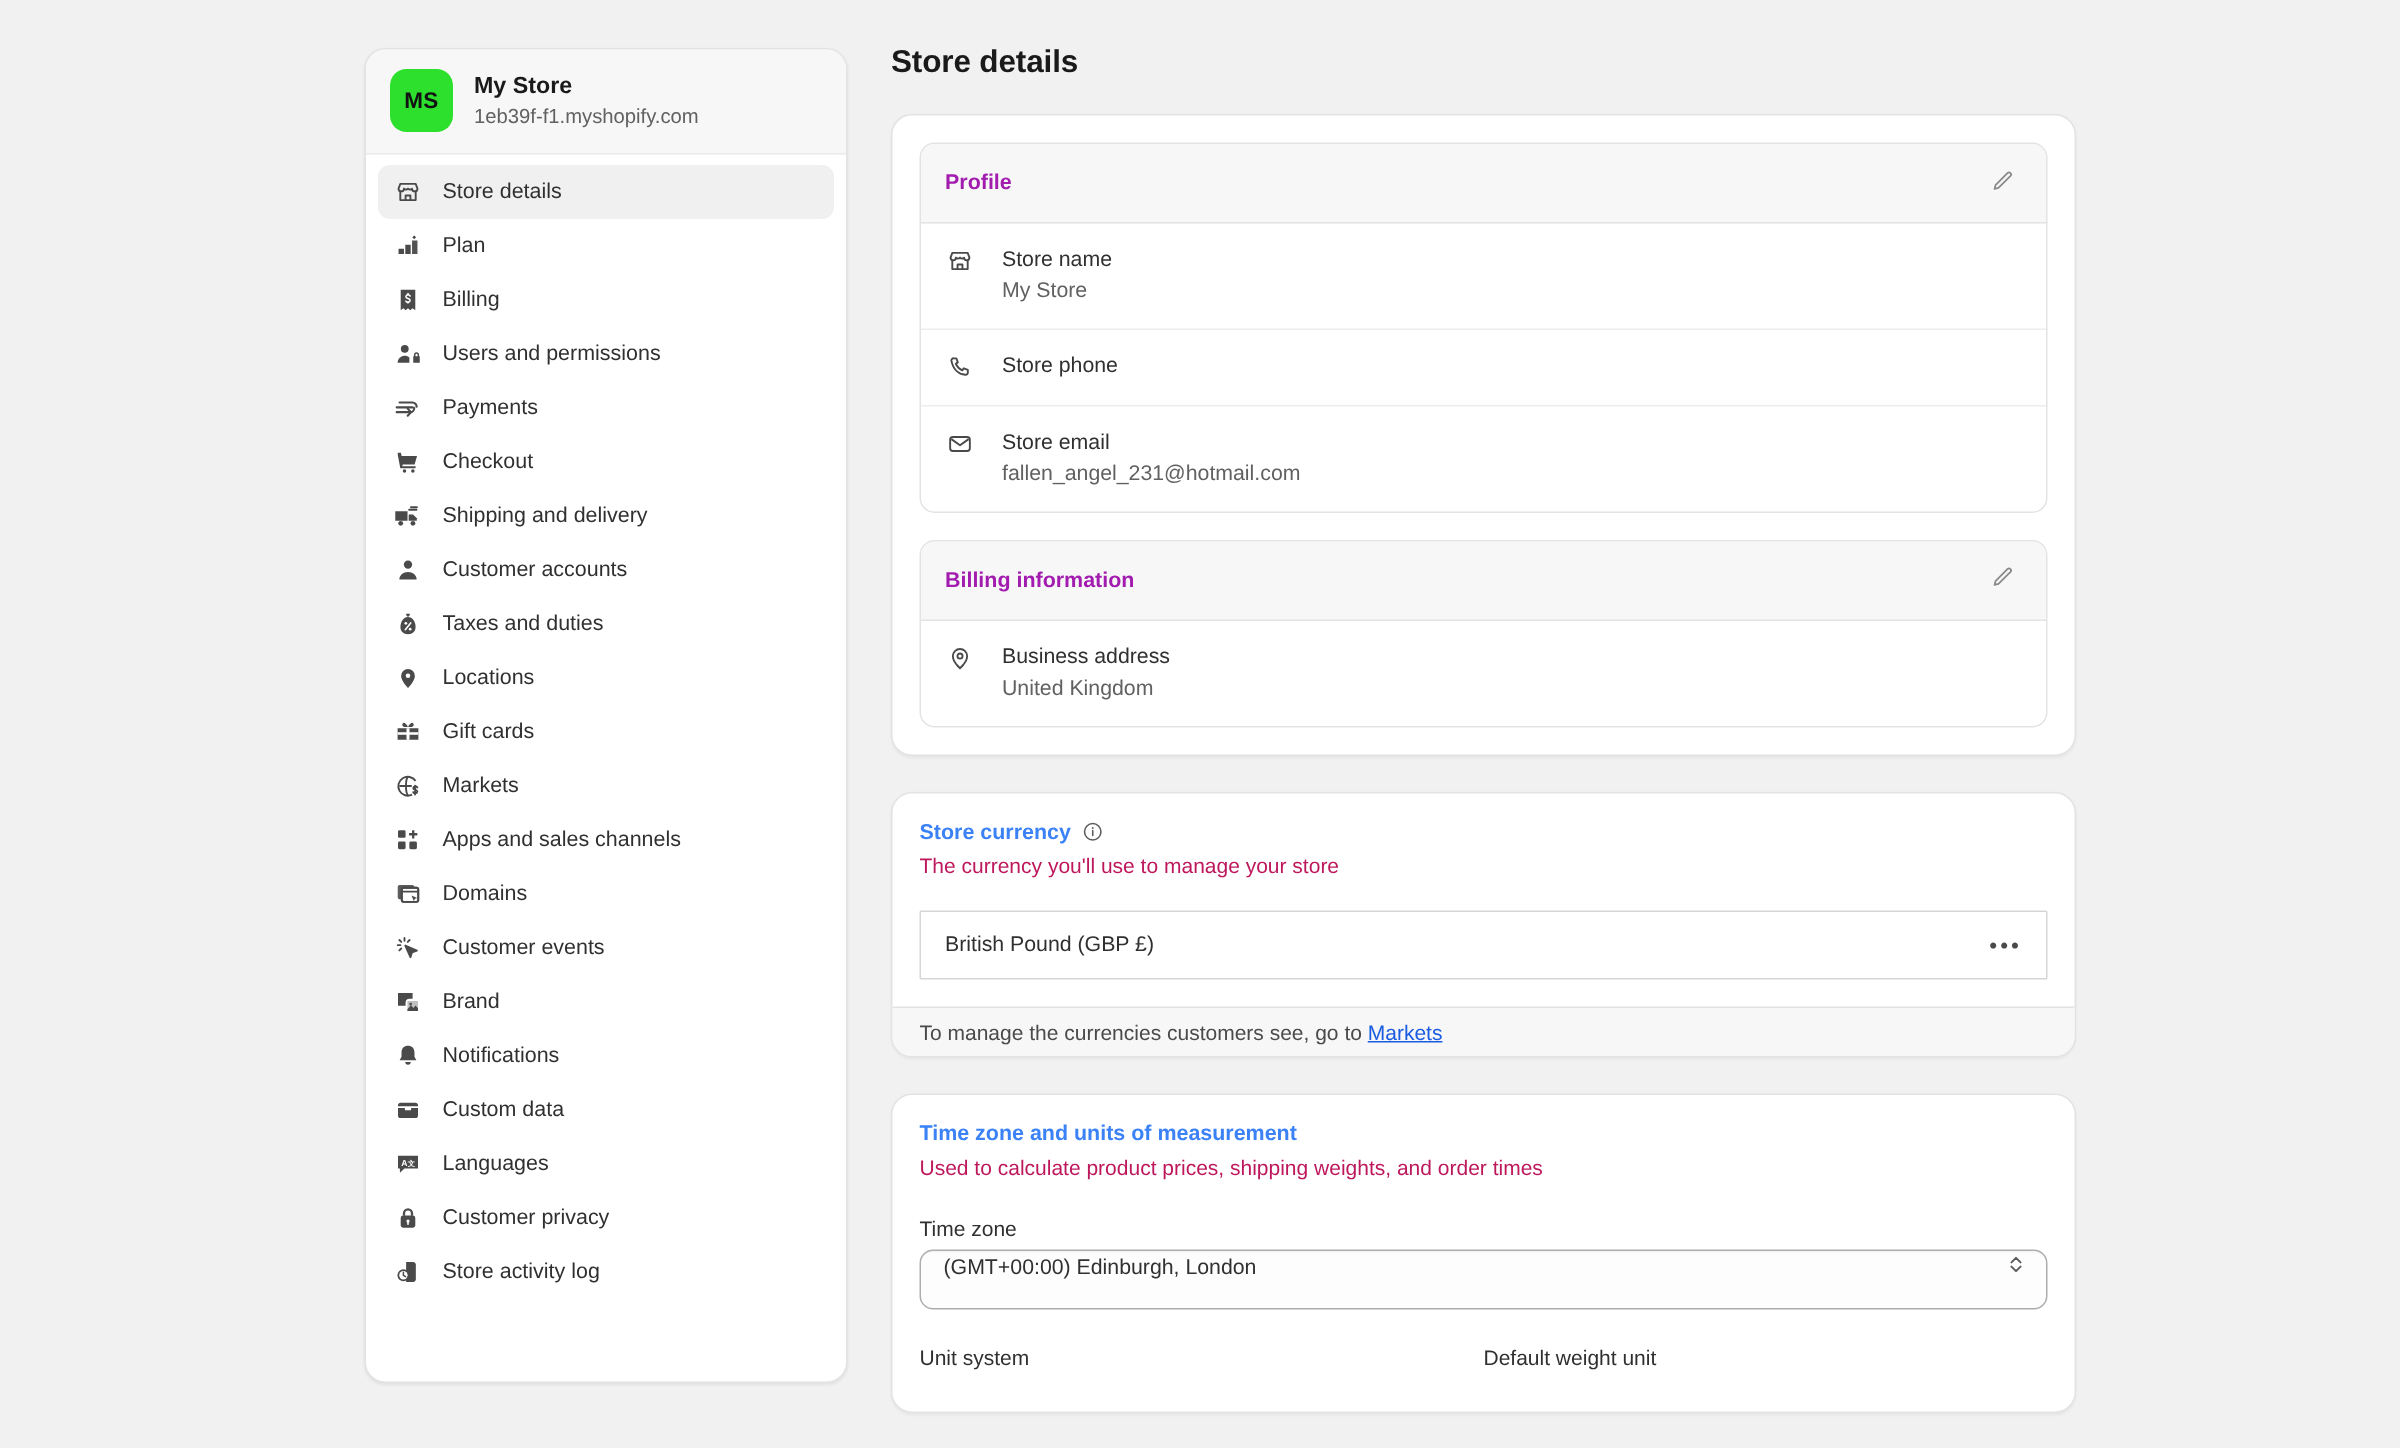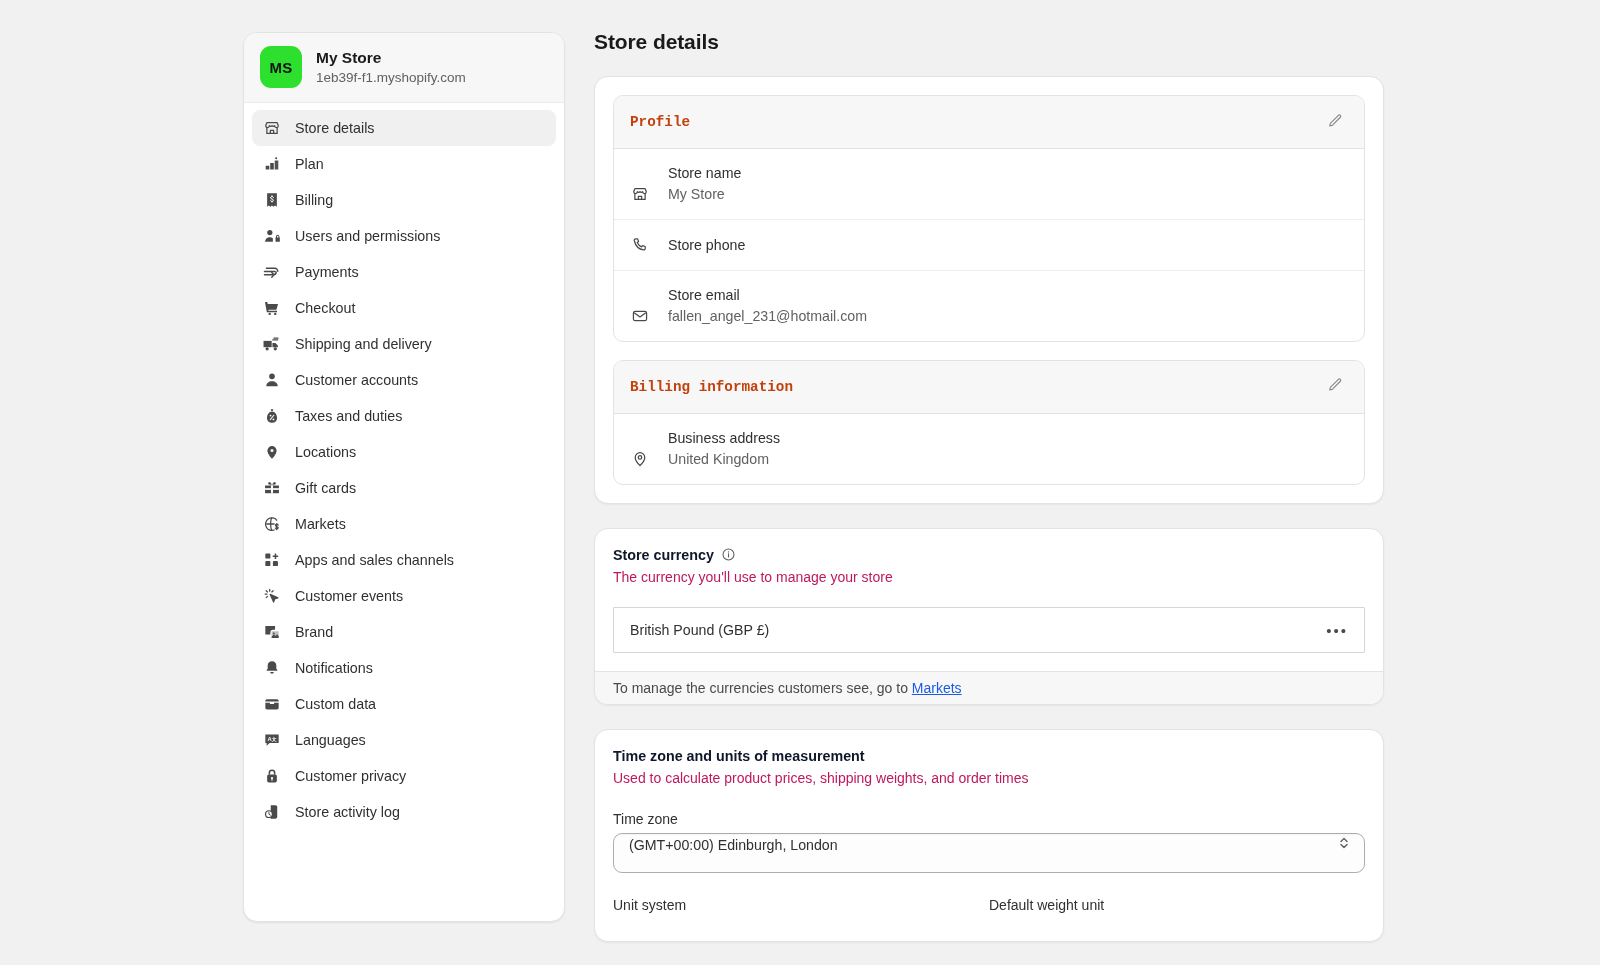--- a/index.html
+++ b/index.html
@@ -124,56 +124,56 @@
   .subcard + .subcard { margin-top: 18px; }
 
   .subcard-head {
     display: flex;
     align-items: center;
     justify-content: space-between;
     background: #f7f7f7;
     border-bottom: 1px solid #e3e3e3;
     padding: 13px 16px;
   }
-  .subcard-title { font-size: 14.3px; font-weight: 700; color: #c2410c; font-family: Liberation Mono, monospace; }
+  .subcard-title { font-size: 14.3px; font-weight: 700; color: #a21caf; }
 
   .icon-btn {
     width: 26px; height: 26px;
     display: flex; align-items: center; justify-content: center;
     border-radius: 6px;
     cursor: pointer;
     color: #8a8a8a;
     background: transparent;
     border: none;
   }
 
   .row {
     display: flex;
-    align-items: flex-end;
+    align-items: flex-start;
     gap: 18px;
     padding: 15px 16px;
   }
   .row + .row { border-top: 1px solid #ededed; }
 
   .row-icon {
     width: 20px; height: 20px;
     flex: none;
     display: flex; align-items: center; justify-content: center;
     color: #4a4a4a;
   }
   .row-text { display: flex; flex-direction: column; gap: 3px; }
   .row-label { font-size: 14.2px; color: #303030; line-height: 1.3; }
   .row-value { font-size: 14.2px; color: #616161; line-height: 1.3; }
 
   
   .sec-title-line {
     display: flex; align-items: center; gap: 7px;
     margin-bottom: 5px;
   }
-  .sec-title { font-size: 14.3px; font-weight: 700; color: #0f172a; }
+  .sec-title { font-size: 14.3px; font-weight: 700; color: #3b82f6; }
   .sec-sub { font-size: 14px; color: #be185d; line-height: 1.4; }
 
   .select-box {
     margin-top: 20px;
     height: 46px;
     border: 1px solid #d6d6d6;
     border-radius: 1px;
     background: #fff;
     display: flex;
     align-items: center;
@@ -363,20 +363,32 @@
         <div class="nav-item">
           <span class="nav-icon">
             <svg width="18" height="18" viewBox="0 0 20 20" fill="currentColor">
               <rect x="2.6" y="2.8" width="5.6" height="5.6" rx="1"></rect>
               <rect x="2.6" y="11.2" width="5.6" height="5.6" rx="1"></rect>
               <rect x="11" y="11.2" width="5.6" height="5.6" rx="1"></rect>
               <path d="M13 2.7h1.7v2.2h2.2v1.7h-2.2v2.2H13V6.6h-2.2V4.9H13V2.7Z"></path>
             </svg>
           </span>
           <span class="nav-label">Apps and sales channels</span>
+        </div>
+        <div class="nav-item">
+          <span class="nav-icon">
+            <svg width="18" height="18" viewBox="0 0 20 20" fill="none" stroke="currentColor" stroke-width="1.4">
+              <rect x="2.4" y="3.4" width="12.2" height="10.4" rx="1.3" fill="currentColor" stroke="none" opacity=".9"></rect>
+              <rect x="5.4" y="5.4" width="12.2" height="10.4" rx="1.3" fill="#fff"></rect>
+              <rect x="5.4" y="5.4" width="12.2" height="10.4" rx="1.3"></rect>
+              <path d="M5.4 8.2h12.2"></path>
+              <path d="M12.6 11.2 16.8 13l-1.7.6-.7 1.7-1.8-4.1Z" fill="currentColor" stroke="none"></path>
+            </svg>
+          </span>
+          <span class="nav-label">Domains</span>
         </div>
         <div class="nav-item">
           <span class="nav-icon">
             <svg width="18" height="18" viewBox="0 0 20 20" fill="none" stroke="currentColor" stroke-width="1.4" stroke-linecap="round">
               <path d="M7.4 2.6v2M3.6 4.1l1.4 1.4M2.4 7.9h2M3.6 11.8 5 10.4M11.2 4.1 9.8 5.5"></path>
               <path d="M8 8.2 16.6 12l-3.6 1.2-1.2 3.6L8 8.2Z" fill="currentColor" stroke="currentColor" stroke-linejoin="round"></path>
             </svg>
           </span>
           <span class="nav-label">Customer events</span>
         </div>

